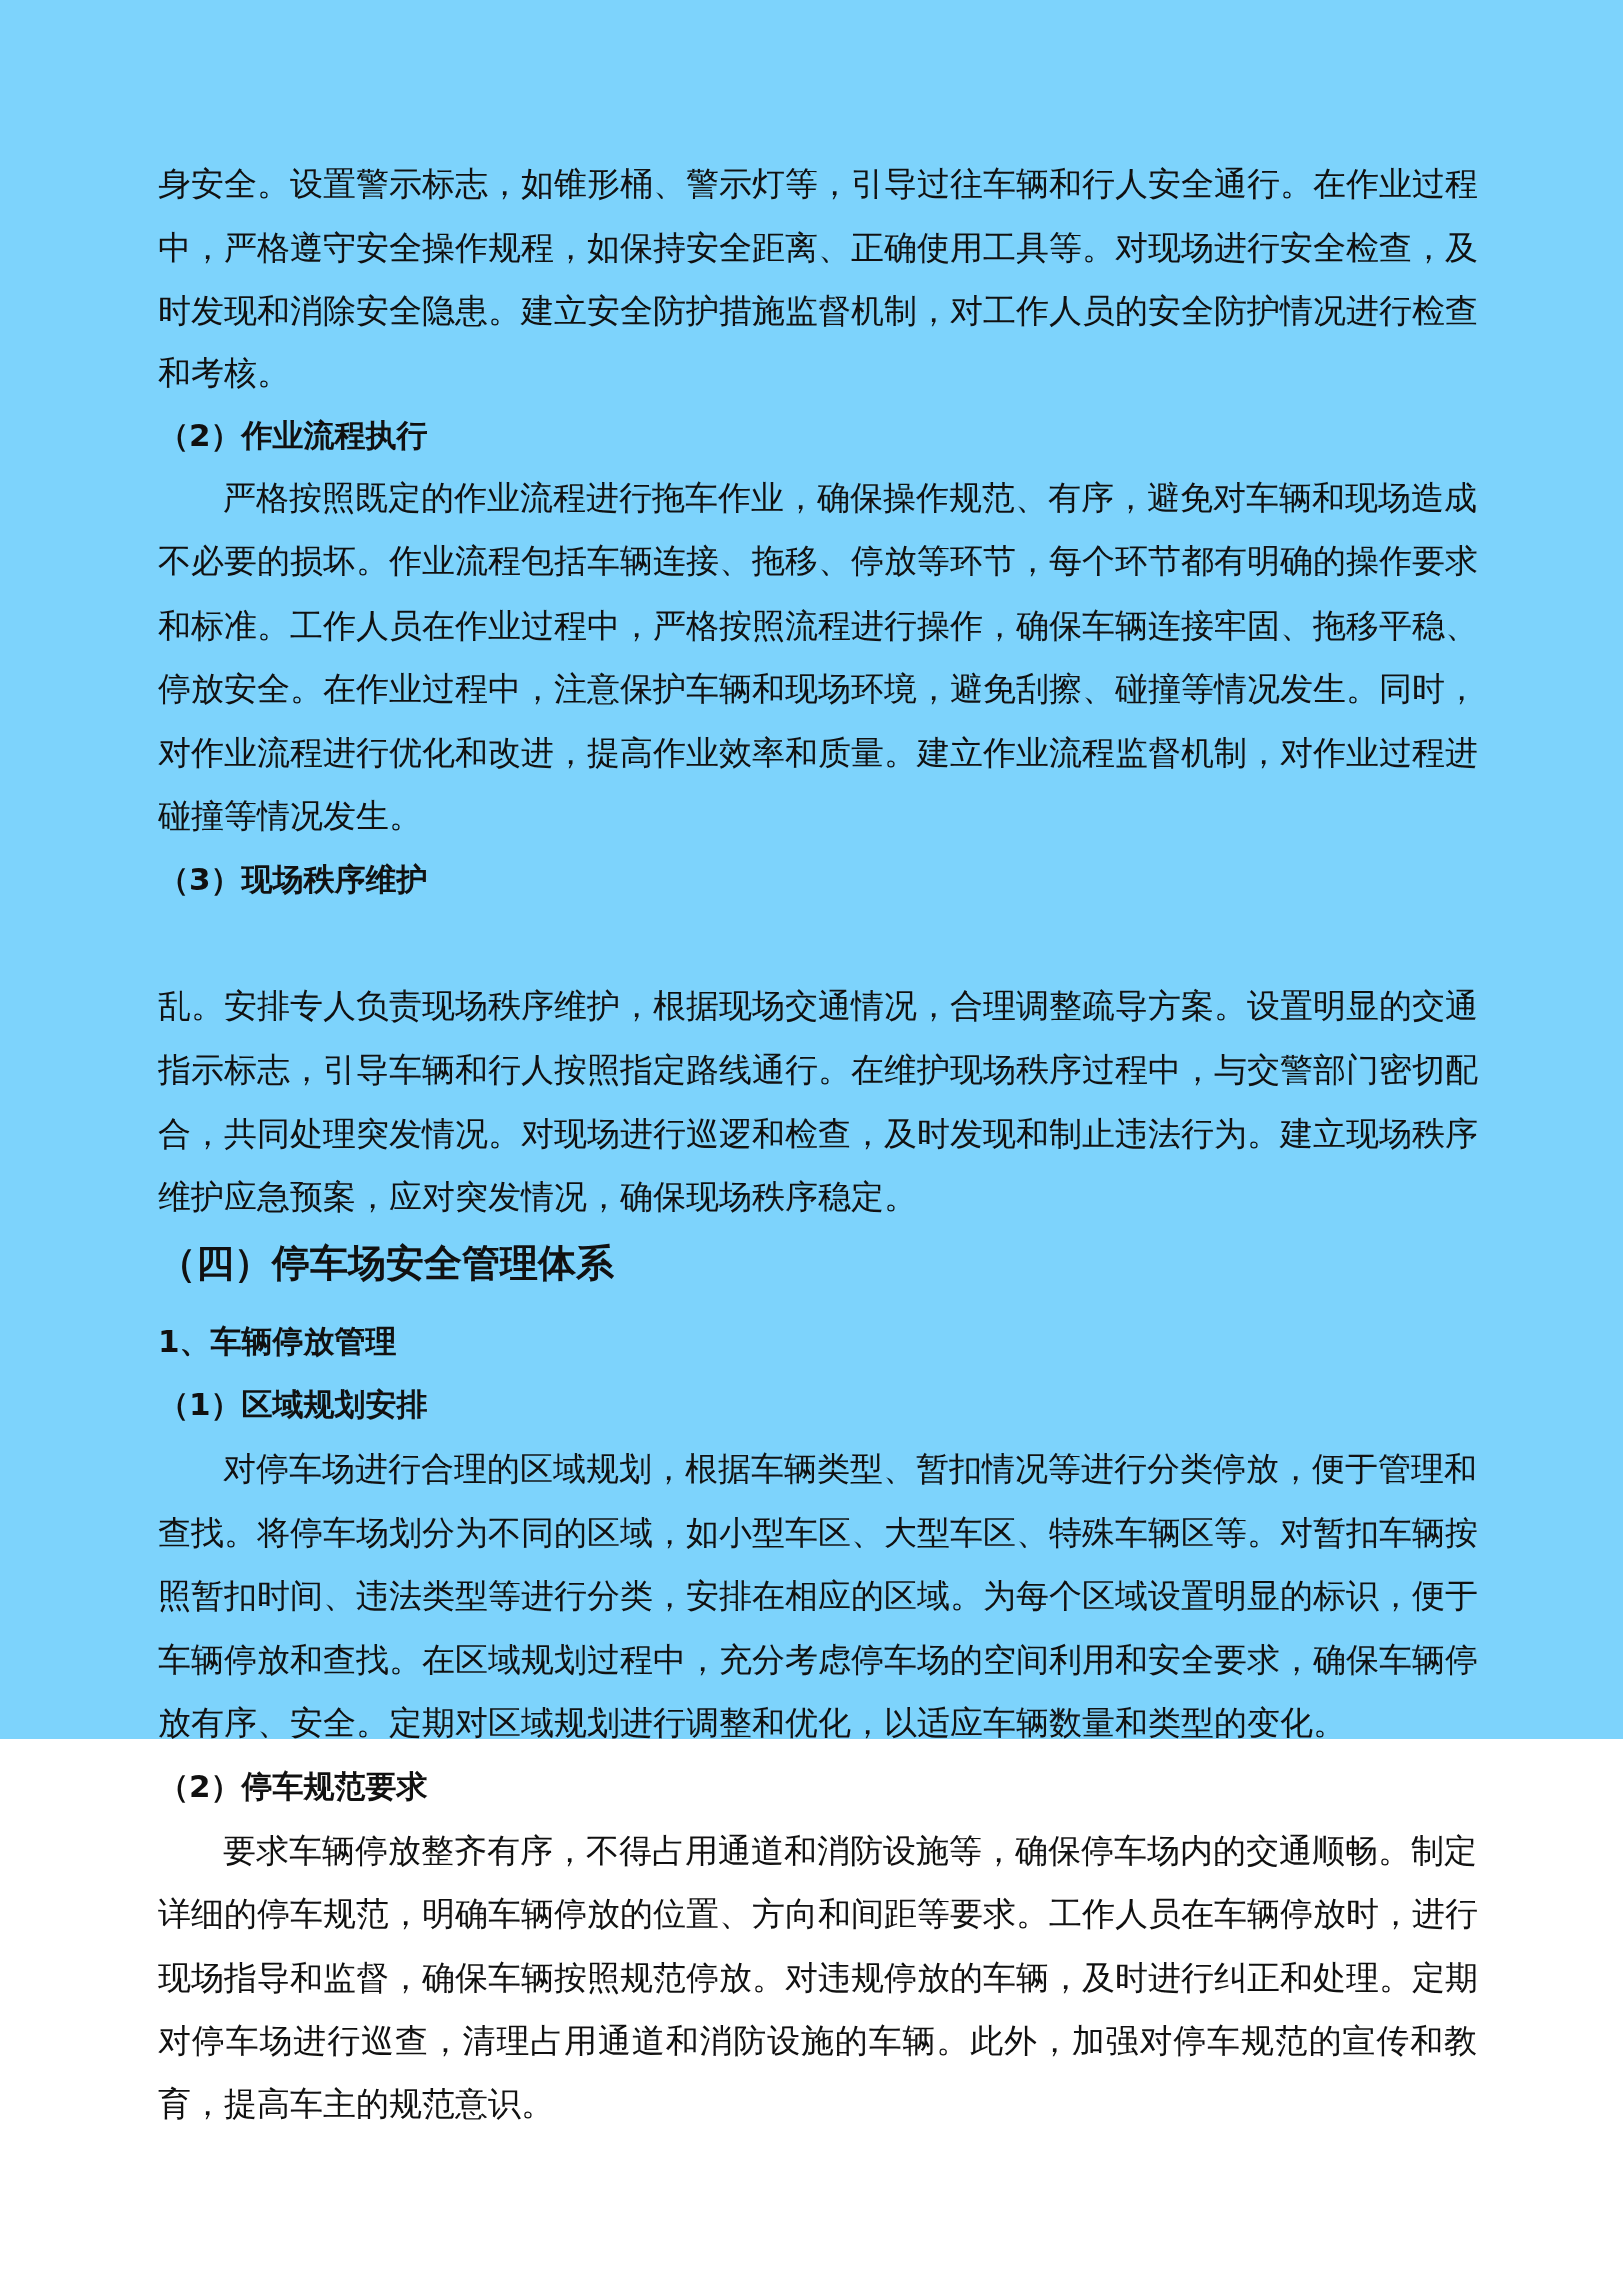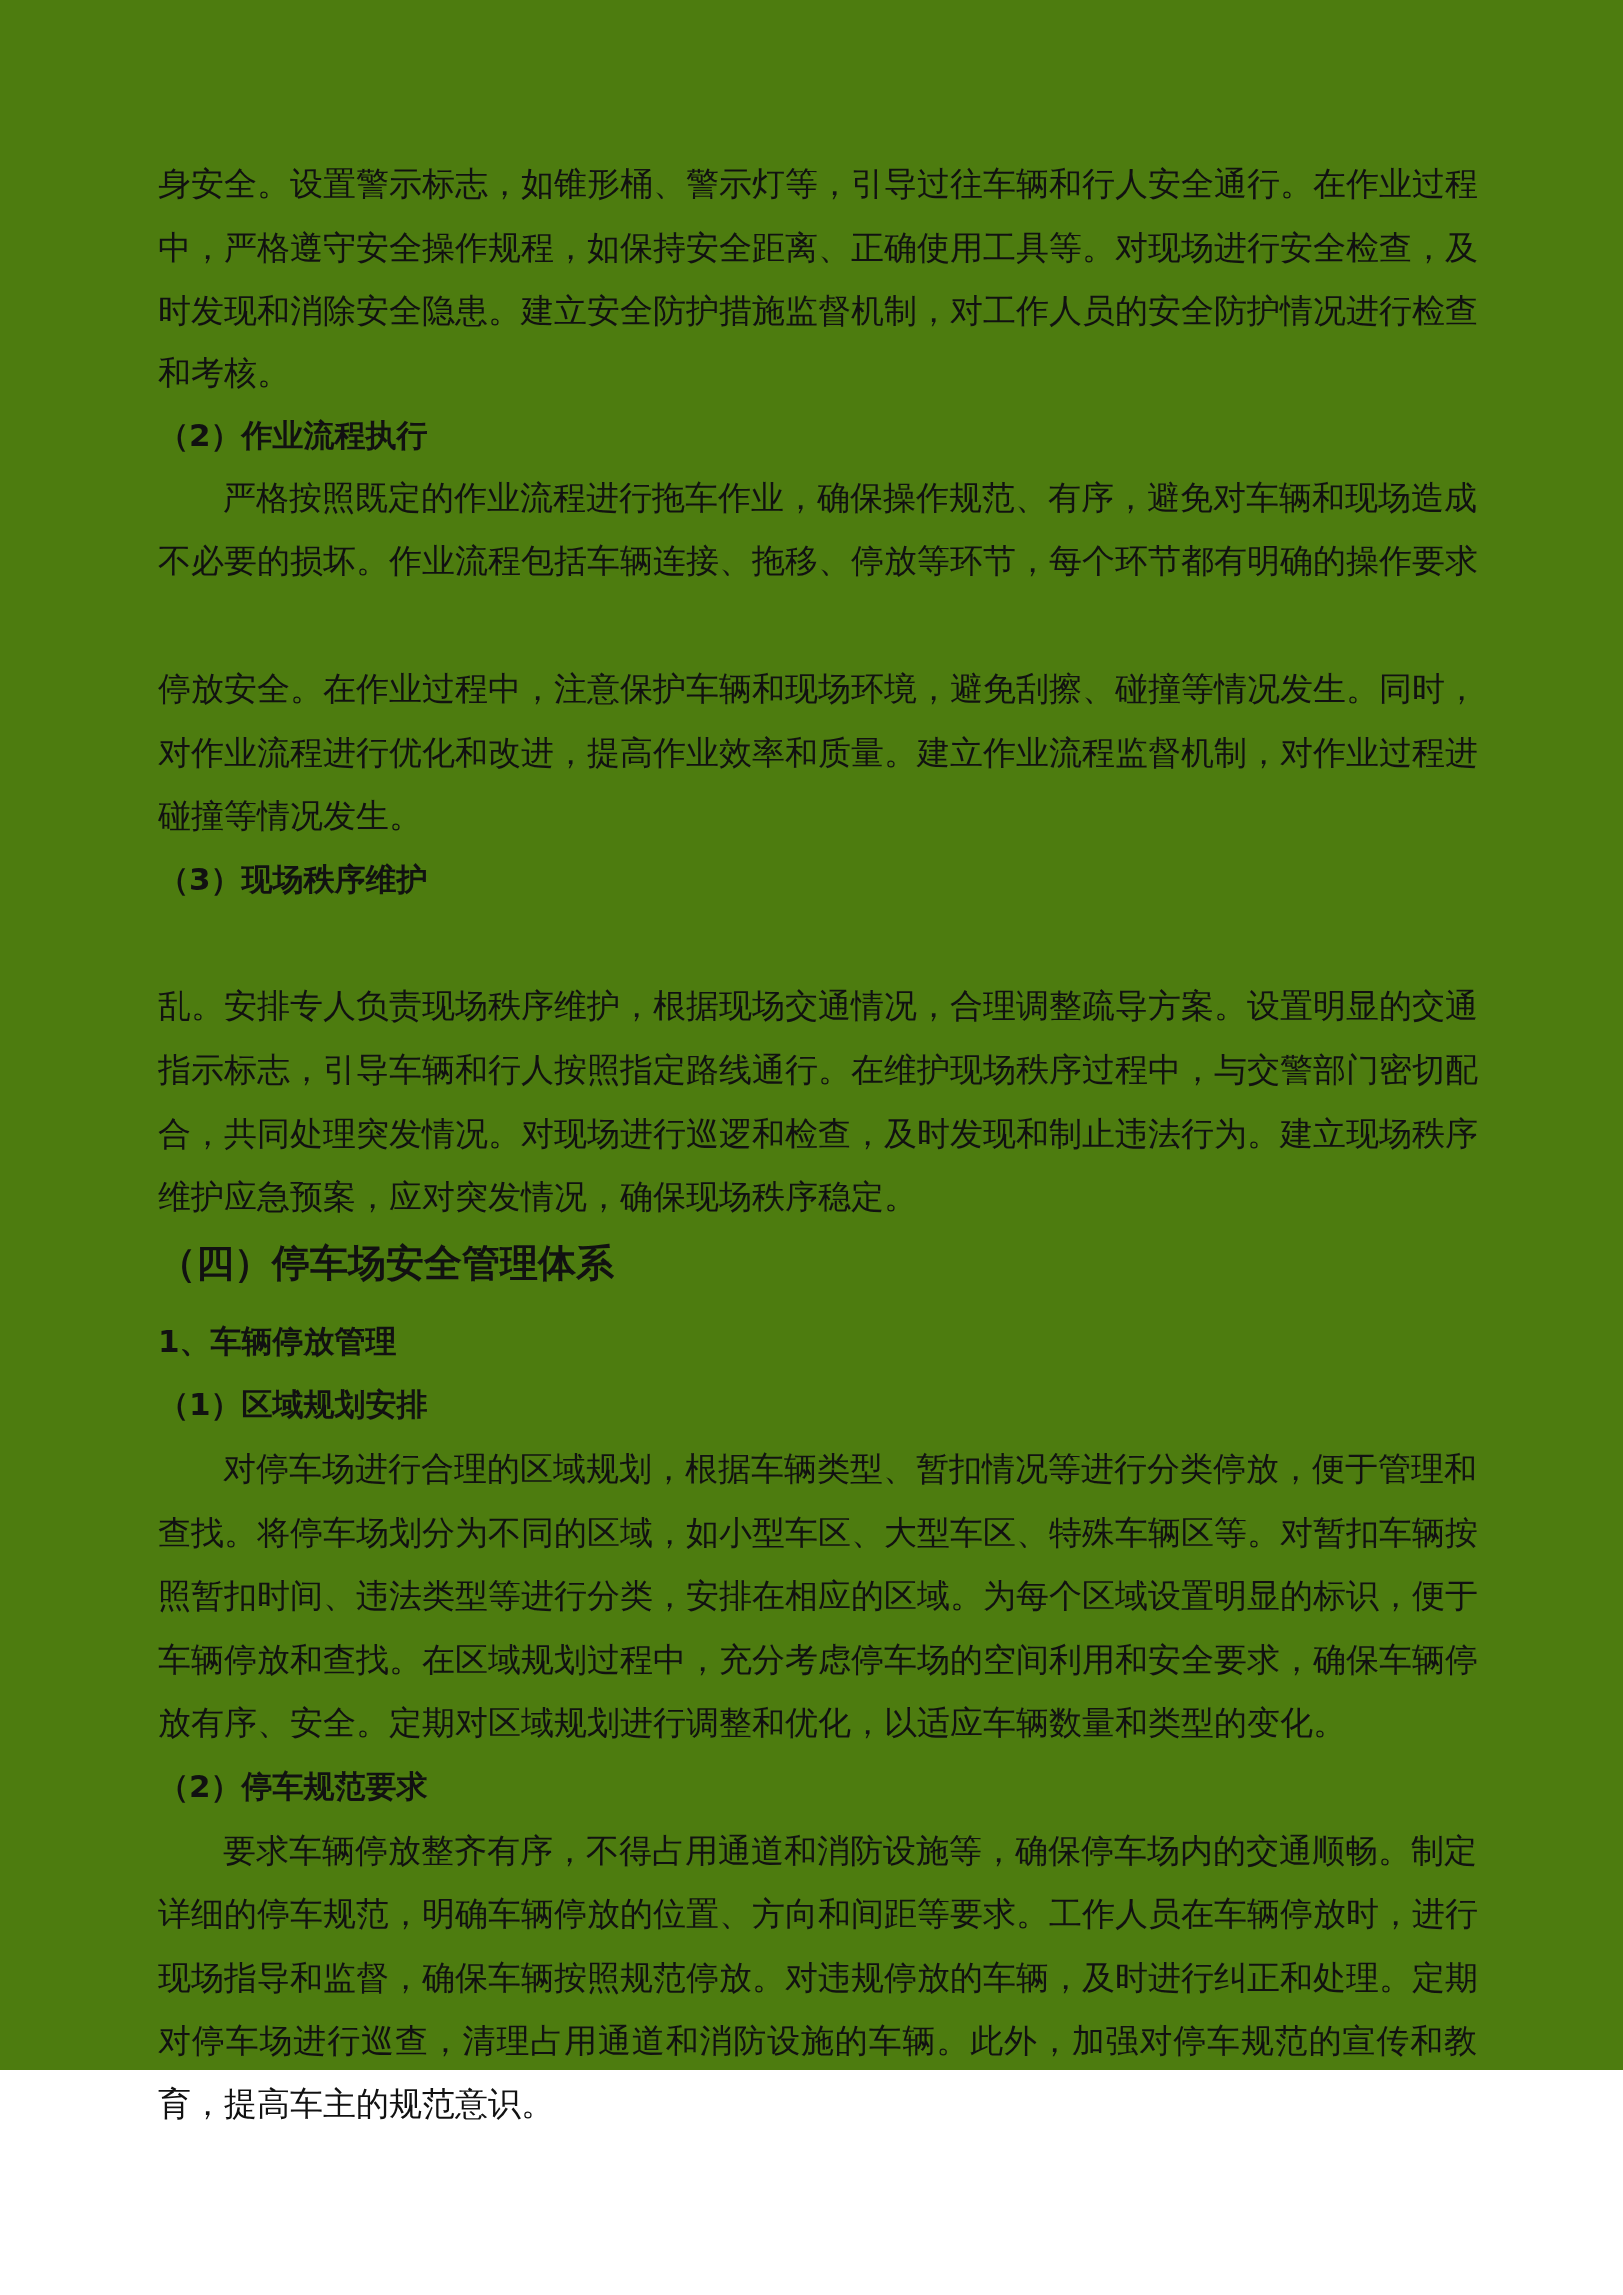--- a/index.html
+++ b/index.html
@@ -1,18 +1,18 @@
 <!DOCTYPE html>
 <html style="font-size:10.5px"><head>
 <meta charset="utf-8">
 <style>
   html, body { margin: 0; padding: 0; background: #ffffff; }
   body { width: 1623px; height: 2295px; position: relative; overflow: hidden;
          font-family: "DejaVu Serif", "Liberation Serif", serif; color: #111111; }
-  .page { position: absolute; left: 0; top: 0; width: 1623px; height: 2070px; background: #4d7c0f; }
+  .page { position: absolute; left: 0; top: 0; width: 1623px; height: 1739px; background: #7dd3fc; }
   .ln { position: absolute; left: 158px; width: 1319px; font-size: 33px; line-height: 39px;
         white-space: nowrap; text-align: justify; text-align-last: justify; }
   .ln.last { text-align-last: left; }
   .ln.indent { left: 223px; width: 1254px; }
   .h3 { position: absolute; left: 158px; font-size: 31px; line-height: 39px; font-weight: bold;
         font-family: "DejaVu Sans", "Liberation Sans", sans-serif; white-space: nowrap; }
   .h2 { position: absolute; left: 158px; font-size: 38px; line-height: 46px; font-weight: bold;
         font-family: "DejaVu Sans", "Liberation Sans", sans-serif; white-space: nowrap; }
   .h1num { position: absolute; left: 158px; font-size: 31px; line-height: 39px; font-weight: bold;
         font-family: "DejaVu Sans", "Liberation Sans", sans-serif; white-space: nowrap; }
@@ -23,20 +23,21 @@
 <div class="page">
 
   <div class="ln" style="top:164px">身安全。设置警示标志，如锥形桶、警示灯等，引导过往车辆和行人安全通行。在作业过程</div>
   <div class="ln" style="top:228px">中，严格遵守安全操作规程，如保持安全距离、正确使用工具等。对现场进行安全检查，及</div>
   <div class="ln" style="top:291px">时发现和消除安全隐患。建立安全防护措施监督机制，对工作人员的安全防护情况进行检查</div>
   <div class="ln last" style="top:353px">和考核。</div>
 
   <div class="h3" style="top:416px">（2）作业流程执行</div>
   <div class="ln indent" style="top:478px">严格按照既定的作业流程进行拖车作业，确保操作规范、有序，避免对车辆和现场造成</div>
   <div class="ln" style="top:541px">不必要的损坏。作业流程包括车辆连接、拖移、停放等环节，每个环节都有明确的操作要求</div>
+  <div class="ln" style="top:606px">和标准。工作人员在作业过程中，严格按照流程进行操作，确保车辆连接牢固、拖移平稳、</div>
   <div class="ln" style="top:669px">停放安全。在作业过程中，注意保护车辆和现场环境，避免刮擦、碰撞等情况发生。同时，</div>
   <div class="ln" style="top:733px">对作业流程进行优化和改进，提高作业效率和质量。建立作业流程监督机制，对作业过程进</div>
   <div class="ln last" style="top:796px">碰撞等情况发生。</div>
 
   <div class="h3" style="top:860px">（3）现场秩序维护</div>
   <div class="ln" style="top:986px">乱。安排专人负责现场秩序维护，根据现场交通情况，合理调整疏导方案。设置明显的交通</div>
   <div class="ln" style="top:1050px">指示标志，引导车辆和行人按照指定路线通行。在维护现场秩序过程中，与交警部门密切配</div>
   <div class="ln" style="top:1114px">合，共同处理突发情况。对现场进行巡逻和检查，及时发现和制止违法行为。建立现场秩序</div>
   <div class="ln last" style="top:1177px">维护应急预案，应对突发情况，确保现场秩序稳定。</div>
 

